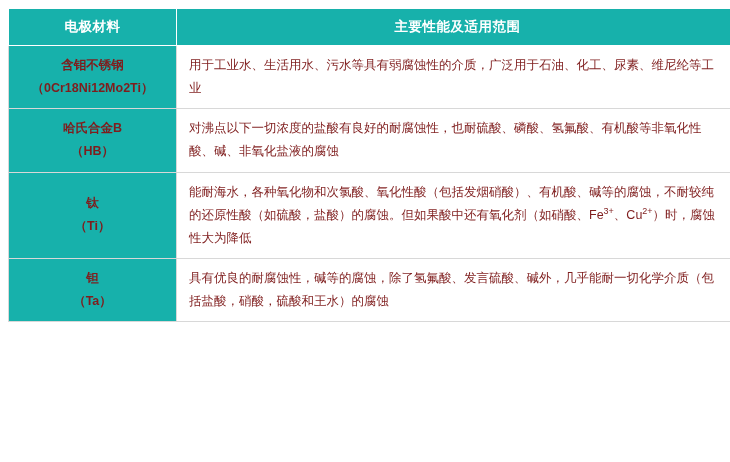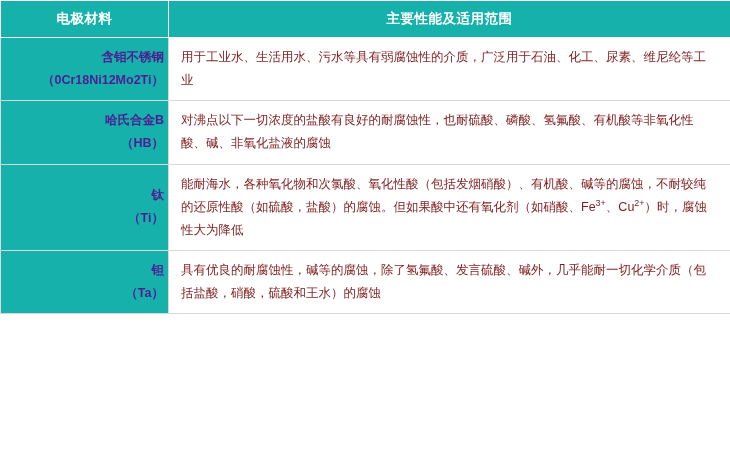--- a/index.html
+++ b/index.html
@@ -9,21 +9,21 @@
   }
   body {
     font-family: "Liberation Sans", sans-serif;
     width: 730px;
     height: 462px;
     overflow: hidden;
   }
   .table-wrap {
     width: 578px;
     box-sizing: border-box;
-    padding: 0;
+    padding: 8px;
   }
   table.spec-table {
     border-collapse: collapse;
     width: 730px;
     table-layout: fixed;
   }
   table.spec-table col.c1 { width: 168px; }
   table.spec-table col.c2 { width: 562px; }
 
   table.spec-table th {
@@ -37,22 +37,22 @@
     letter-spacing: 0.5px;
   }
   table.spec-table td {
     border: 1px solid #d8d8d8;
     font-size: 12.5px;
     vertical-align: middle;
     line-height: 1.85;
   }
   td.mat {
     background: #17b1ab;
-    color: #4c1d95;
-    text-align: right;
+    color: #7f1d1d;
+    text-align: center;
     font-weight: bold;
     padding: 8px 4px;
     border-left: 1px solid #ffffff;
     border-right: 1px solid #ffffff;
     border-top: 1px solid #ffffff;
     border-bottom: 1px solid #ffffff;
     font-size: 12.5px;
     line-height: 1.75;
   }
   td.desc {

